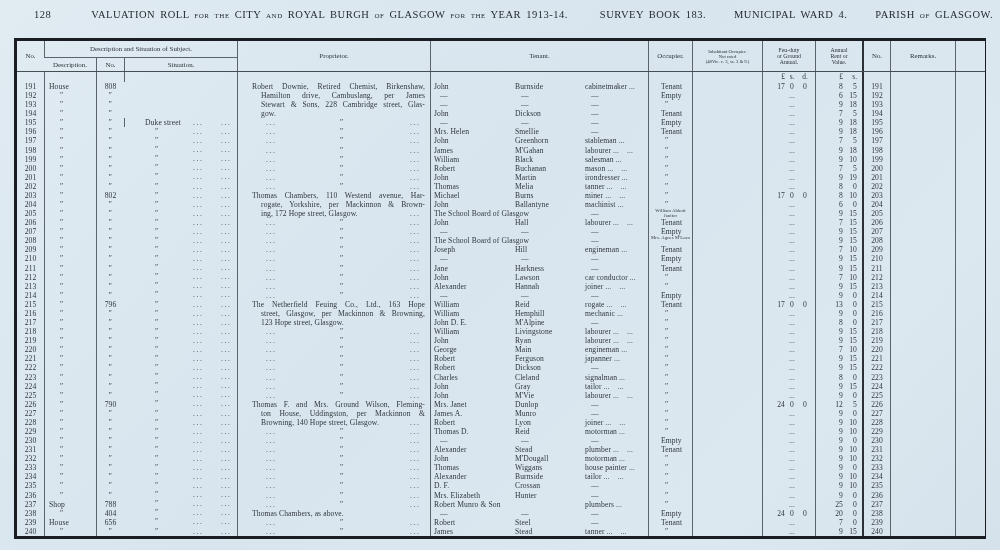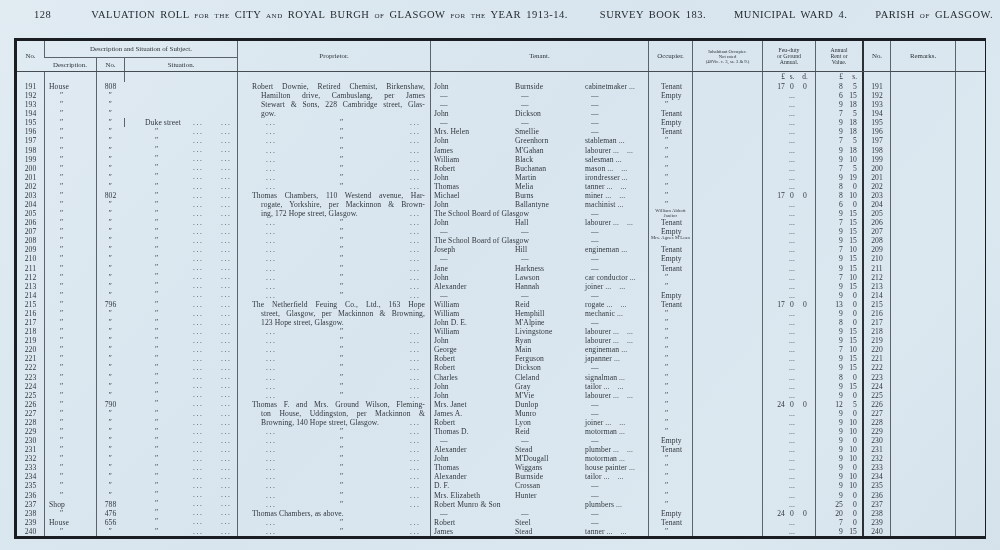--- a/index.html
+++ b/index.html
@@ -981,21 +981,21 @@
     <div class="c c-feu cb"><span class="f1"></span><span class="f2">...</span><span class="f3"></span></div>
     <div class="c c-rent cb"><span class="ra">25</span><span class="rb">0</span></div>
     <div class="c c-no2 cbthick">237</div>
     <div class="c c-rem cb"></div>
     <div class="c c-mar cb"></div>
   </div>
 
   <div class="row">
     <div class="c c-no">238</div>
     <div class="c c-desc cb"><span></span><span class="de2">″</span></div>
-    <div class="c c-pno cb">476</div>
+    <div class="c c-pno cb">404</div>
     <div class="c c-sit cb"><span></span><span class="st2">″</span><span class="dots d1">...</span><span class="dots d2">...</span></div>
     <div class="c c-prop cb"><div class="pl">Thomas Chambers, as above.</div><span class="pa"></span><span class="pb"></span><span class="pc"></span></div>
     <div class="c c-tf cb">   —</div>
     <div class="c c-ts">   —</div>
     <div class="c c-to">   —</div>
     <div class="c c-occ cb">Empty</div>
     <div class="c c-inh cb"></div>
     <div class="c c-feu cb"><span class="f1">24</span><span class="f2">0</span><span class="f3">0</span></div>
     <div class="c c-rent cb"><span class="ra">20</span><span class="rb">0</span></div>
     <div class="c c-no2 cbthick">238</div>

